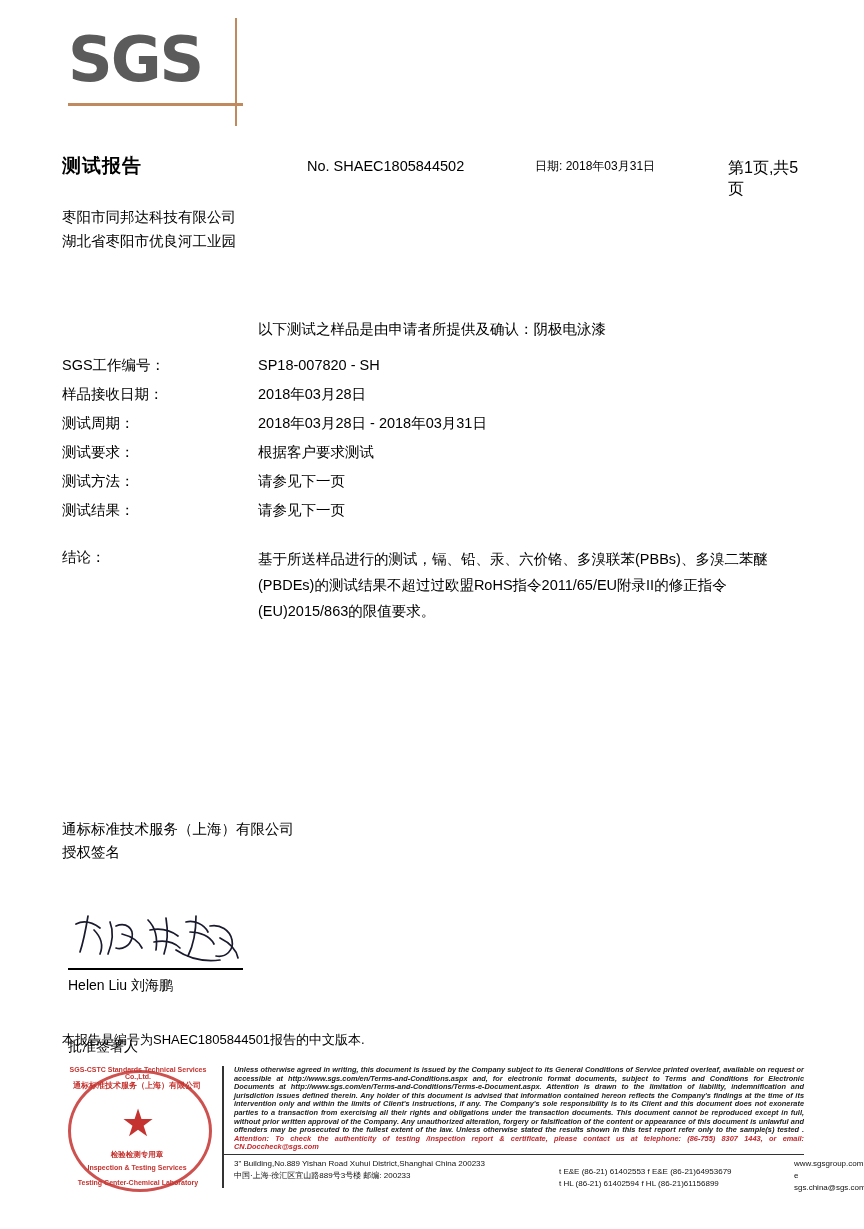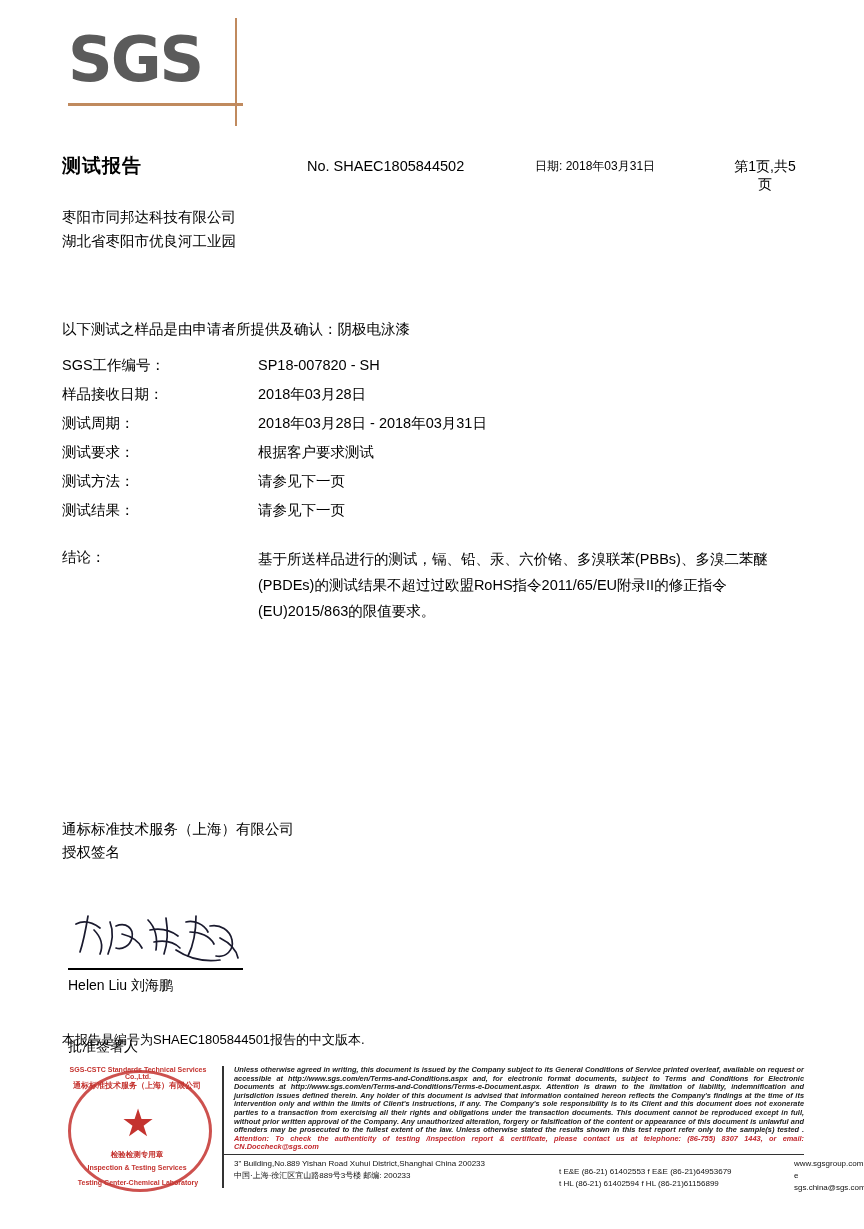--- a/index.html
+++ b/index.html
@@ -82,22 +82,21 @@
   .doc-date {
     position: absolute;
     left: 473px;
     top: 3px;
     font-size: 12px;
   }
   .doc-page {
     position: absolute;
     left: 666px;
     top: 3px;
-    font-size: 14px;
-    text-align: center;
+    font-size: 16px;
   }
 
   
   .client {
     position: absolute;
     left: 62px;
     top: 205px;
     font-size: 14.5px;
     line-height: 24px;
   }
@@ -122,20 +121,21 @@
     line-height: 22px;
   }
   .det-value {
     margin-left: 196px;
     line-height: 22px;
   }
   .intro-line {
     font-size: 14.5px;
     line-height: 22px;
     margin-bottom: 14px;
+    text-align: center;
   }
   .concl-value {
     margin-left: 196px;
     line-height: 26px;
     width: 540px;
   }
 
   
   .sign-company {
     position: absolute;

